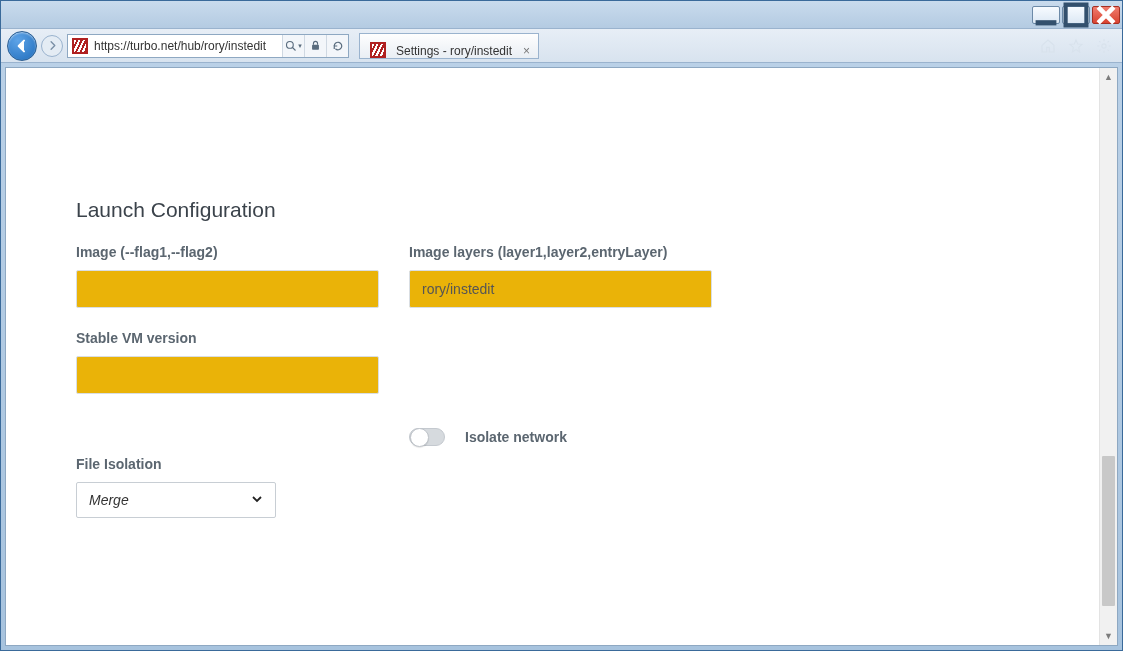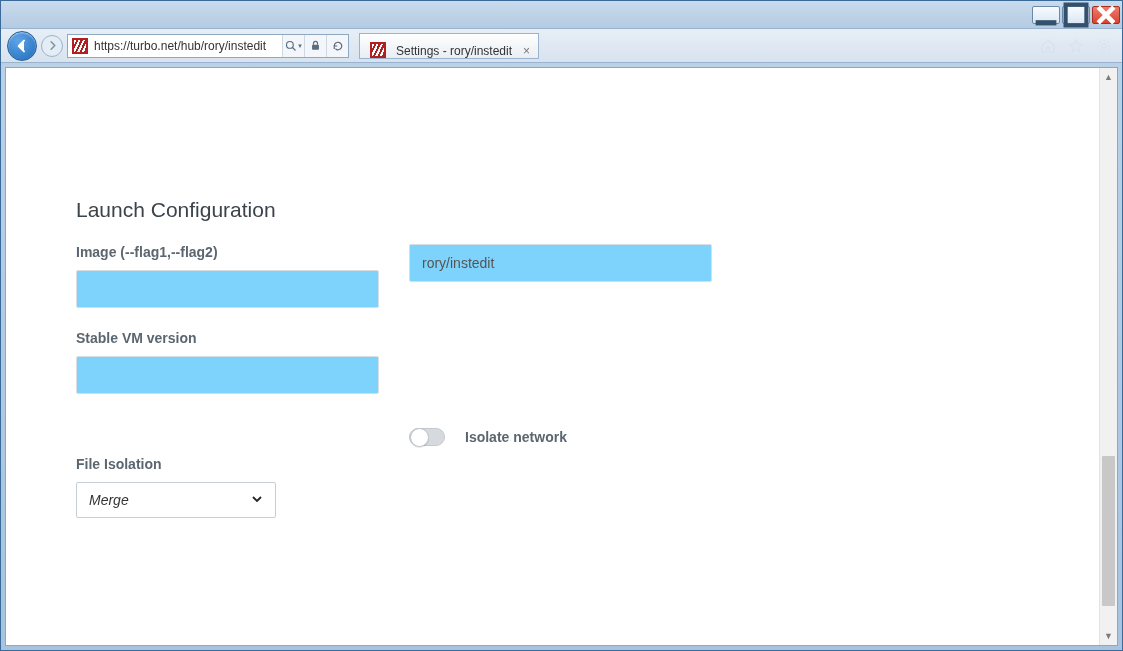--- a/index.html
+++ b/index.html
@@ -116,21 +116,21 @@
     color:#7c7c7c; font-size:9px;}
   .scroll-track{ position:absolute; top:18px; bottom:18px; left:0; right:0;}
   .scroll-thumb{ position:absolute; left:2px; right:2px; top:370px; height:150px;
     background:#c8c8c8; border-radius:1px;}
   .section-title { font-size:21px; font-weight:500; color:#3b434b; margin-bottom:22px;}
   .form-row { display:flex; gap:30px; margin-bottom:22px;}
   .field { width:303px; }
   .field-label { font-size:14px; font-weight:600; color:#5b6670; margin-bottom:10px; display:block;}
   .text-input {
     width:100%; height:38px; border:1px solid #d9dee3; border-radius:2px;
-    padding:0 12px; font-size:14px; color:#555; background:#7dd3fc;
+    padding:0 12px; font-size:14px; color:#555; background:#eab308;
   }
   .select-wrap {
     width:200px; height:36px; border:1px solid #c8ced4; border-radius:2px;
     display:flex; align-items:center; padding:0 12px; cursor:pointer;
     justify-content:space-between; background:#fff;
   }
   .select-value{ font-size:14px; color:#333;font-style:italic;}
   .chev{ font-size:12px; color:#222;}
   .toggle-row{ display:flex; align-items:center; gap:20px; height:38px;}
   .toggle {
@@ -234,20 +234,21 @@
     <div class="page">
 
       <h2 class="section-title">Launch Configuration</h2>
 
       <div class="form-row">
         <div class="field">
           <label class="field-label">Image (--flag1,--flag2)</label>
           <input class="text-input" value="" style="">
         </div>
         <div class="field">
+          <label class="field-label">Image layers (layer1,layer2,entryLayer)</label>
           <input class="text-input" value="rory/instedit" style="">
         </div>
       </div>
 
       <div class="form-row">
         <div class="field">
           <label class="field-label">Stable VM version</label>
           <input class="text-input" value="" style="">
         </div>
       </div>

